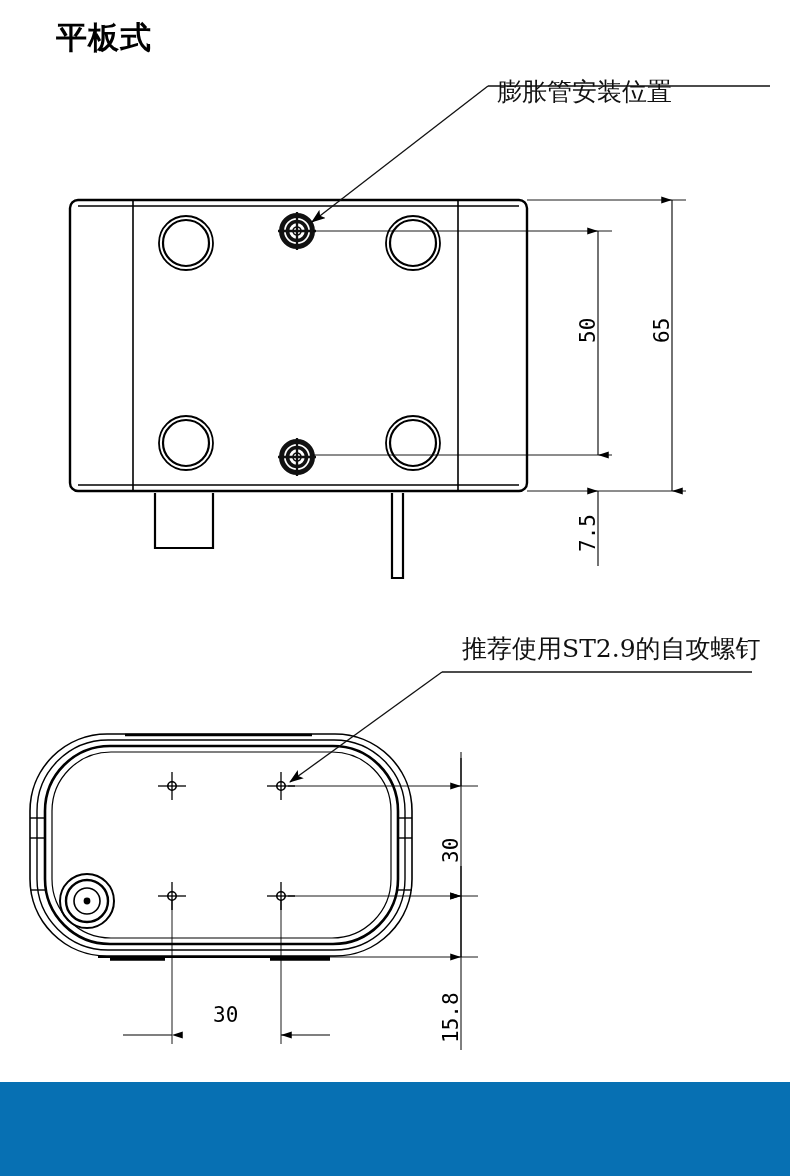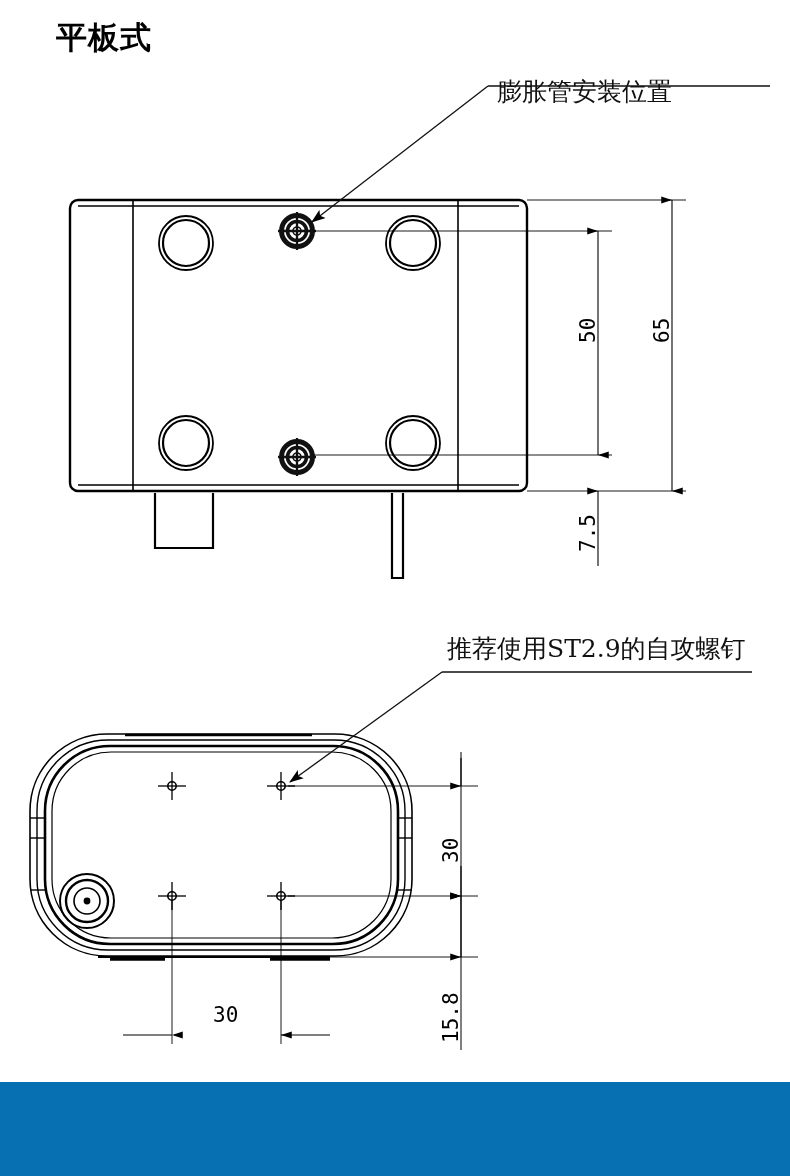--- a/index.html
+++ b/index.html
@@ -205,21 +205,21 @@
     <g stroke="#111" fill="none" stroke-width="1.3">
       <line x1="442" y1="672" x2="290" y2="782" marker-end="url(#leadArrow)"></line>
       <line x1="442" y1="672" x2="752" y2="672"></line>
     </g>
   </svg>
 
   <div class="title-text" style="left:56px;top:22px;">平板式</div>
 
   <div class="note-text" style="left:497px;top:47px;margin-top:32px;">膨胀管安装位置</div>
 
-  <div class="note-text" style="left:447px;top:636px;">推荐使用ST2.9的自攻螺钉</div>
+  <div class="note-text" style="left:462px;top:636px;">推荐使用ST2.9的自攻螺钉</div>
 
   <div class="dim-text rot90" style="left:578px;top:343px;">50</div>
   <div class="dim-text rot90" style="left:652px;top:343px;">65</div>
   <div class="dim-text rot90" style="left:578px;top:552px;">7.5</div>
 
   <div class="dim-text rot90" style="left:441px;top:863px;">30</div>
   <div class="dim-text rot90" style="left:441px;top:1043px;">15.8</div>
   <div class="dim-text" style="left:213px;top:1005px;">30</div>
 
   <div class="bottom-bar" style="top: 1082px; height: 94px; background: rgb(7, 112, 179);"></div>

